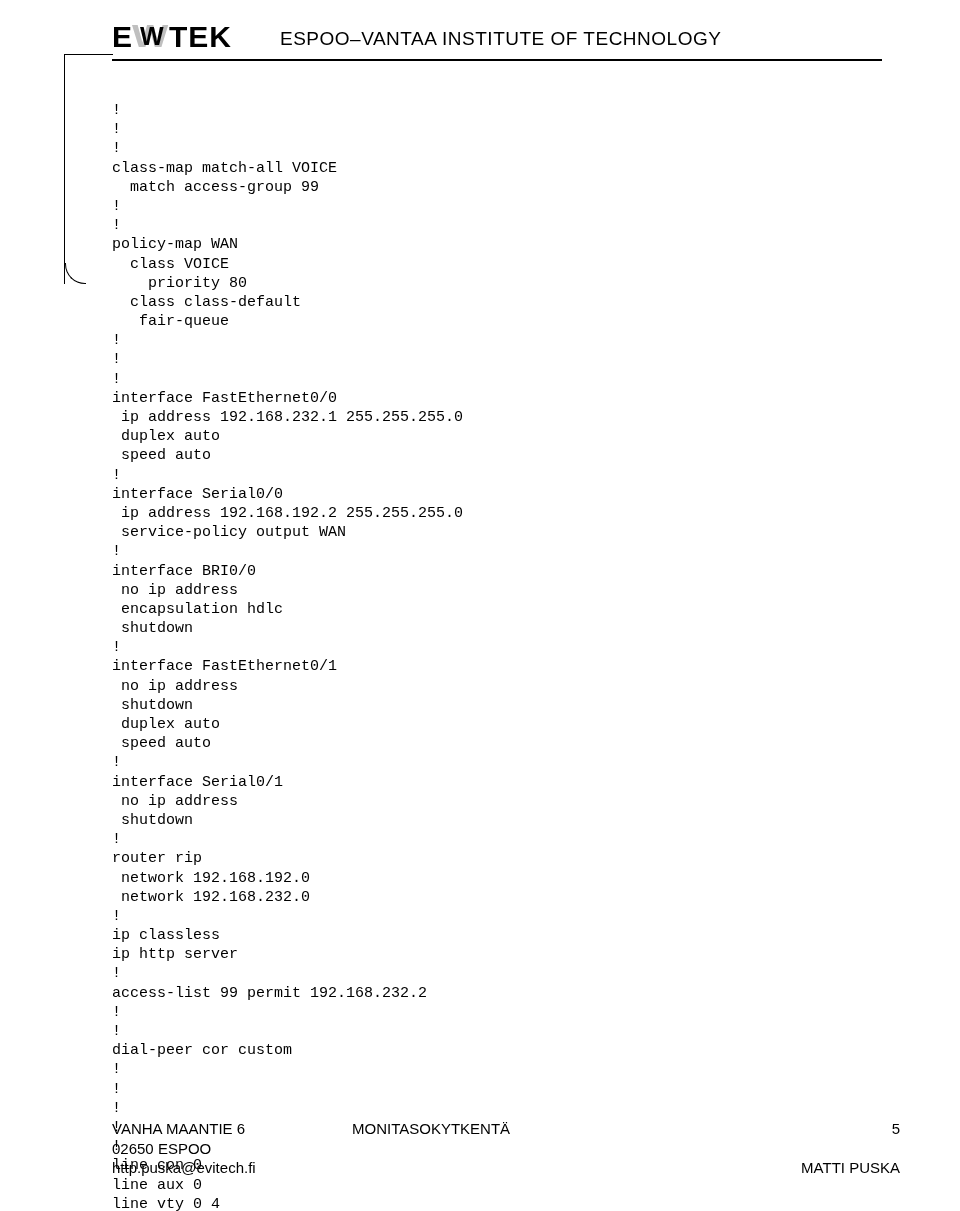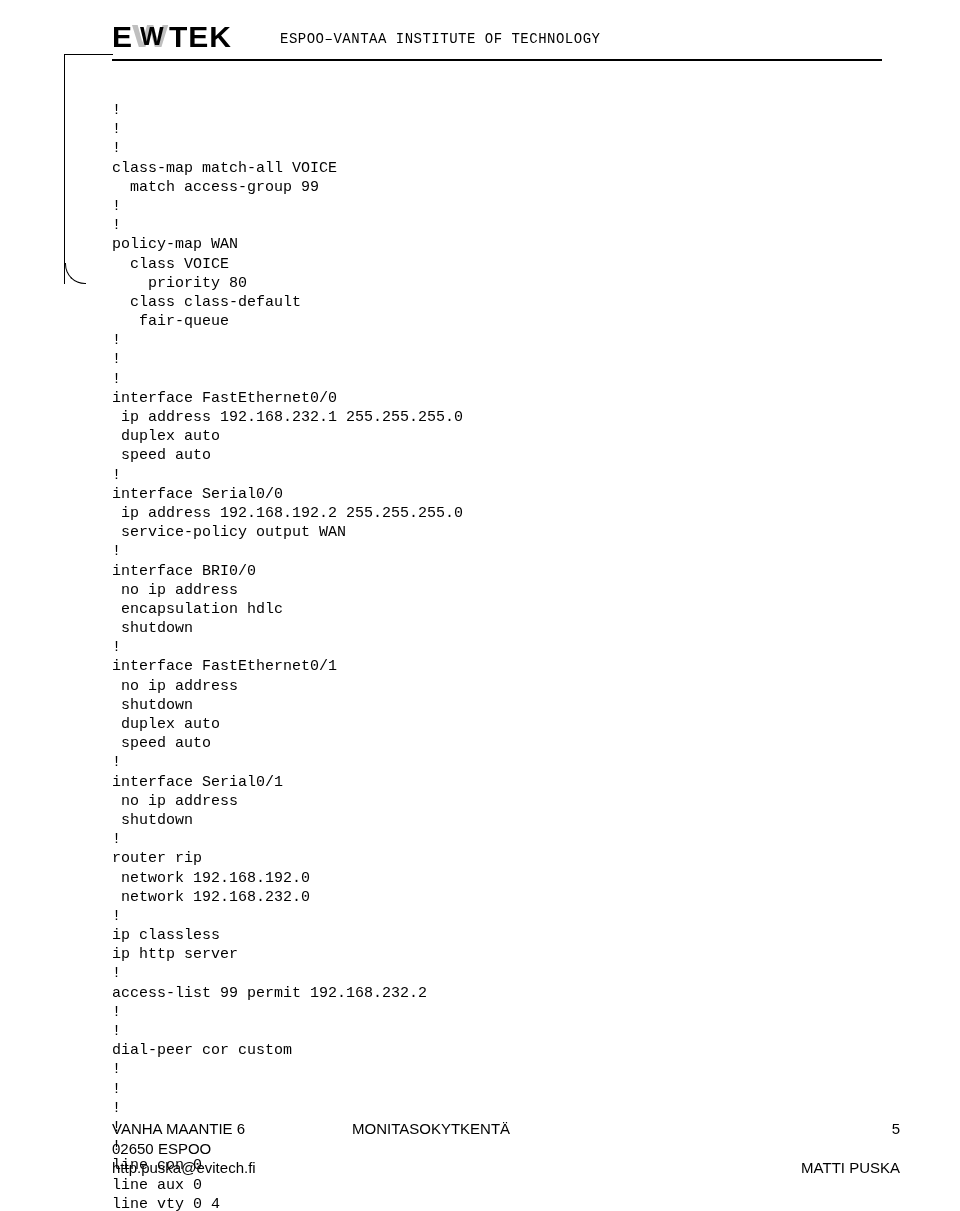--- a/index.html
+++ b/index.html
@@ -51,22 +51,22 @@
   .logo .w-dark {
     color: #000;
     position: absolute;
     left: 7px;
     top: 4px;
     font-size: 25px;
     z-index: 2;
     transform: scaleX(1.0);
   }
   .institute {
-    font-family: Liberation Mono, monospace;
-    font-size: 14px;
+    font-family: Liberation Sans, sans-serif;
+    font-size: 19px;
     letter-spacing: 0.5px;
     margin-left: 48px;
     margin-top: 4px;
   }
   .header-rule {
     border: none;
     border-top: 2px solid #000;
     margin: 4px 0 0 0;
     width: 770px;
   }

